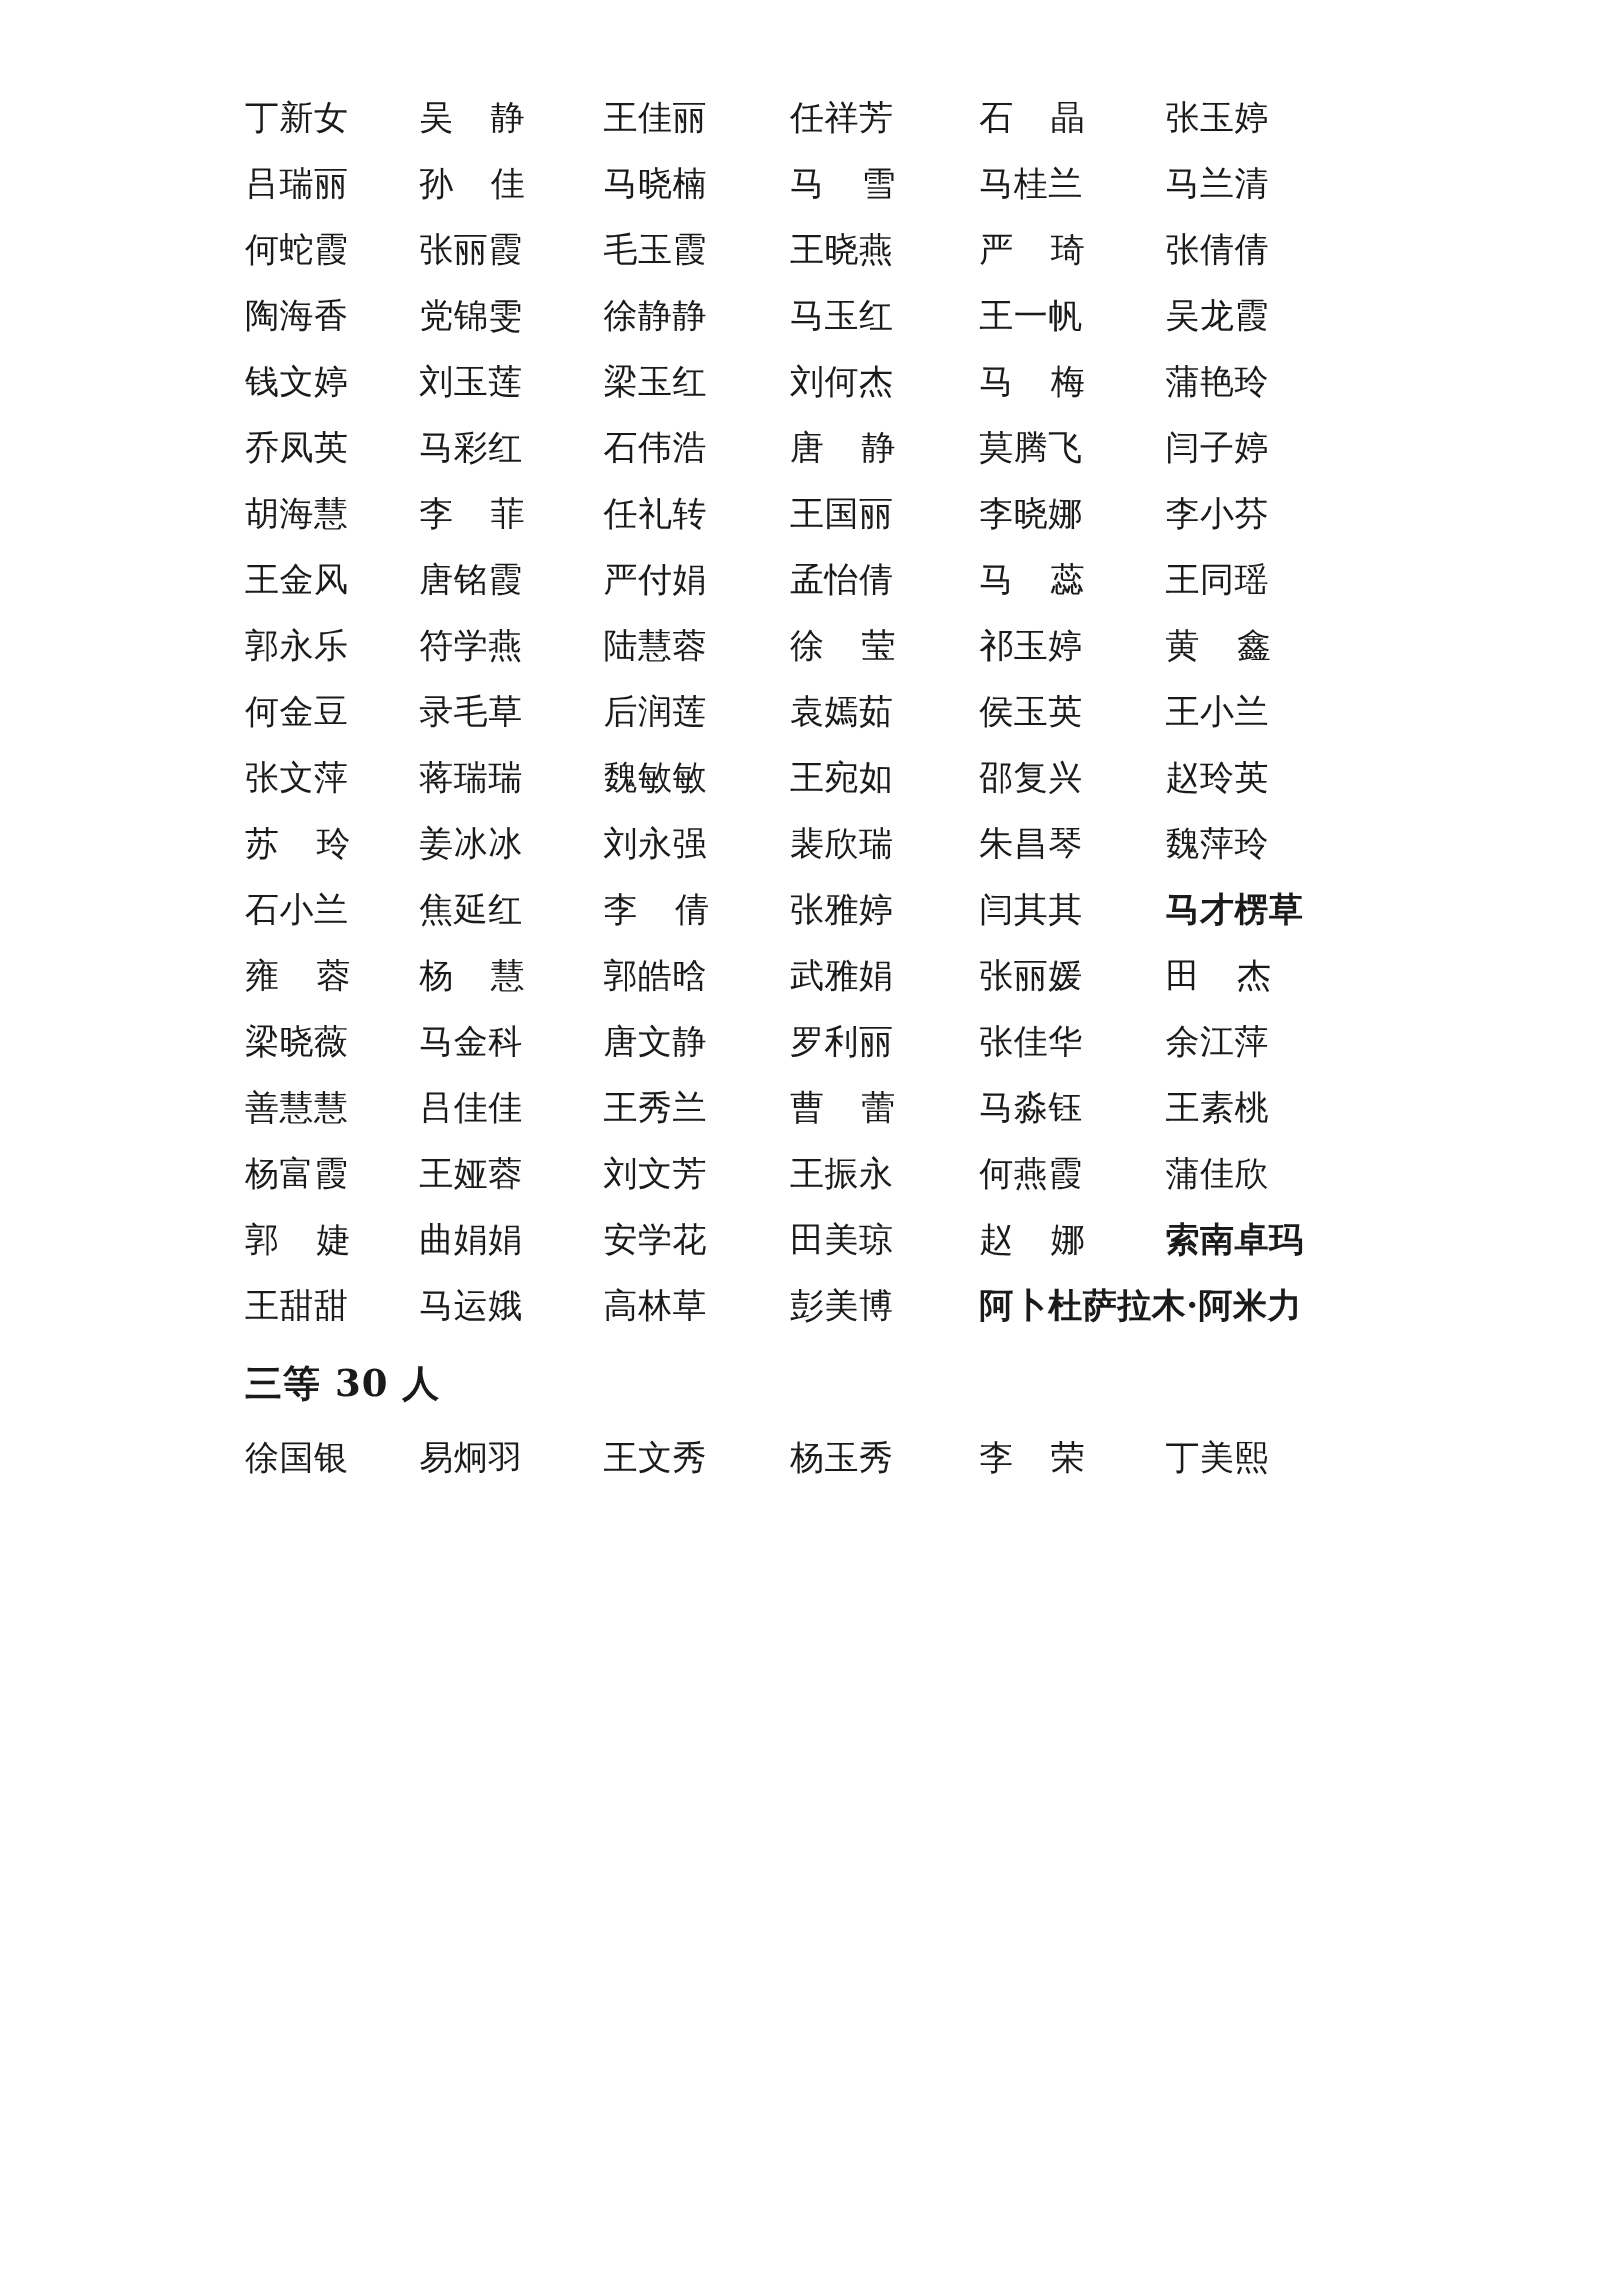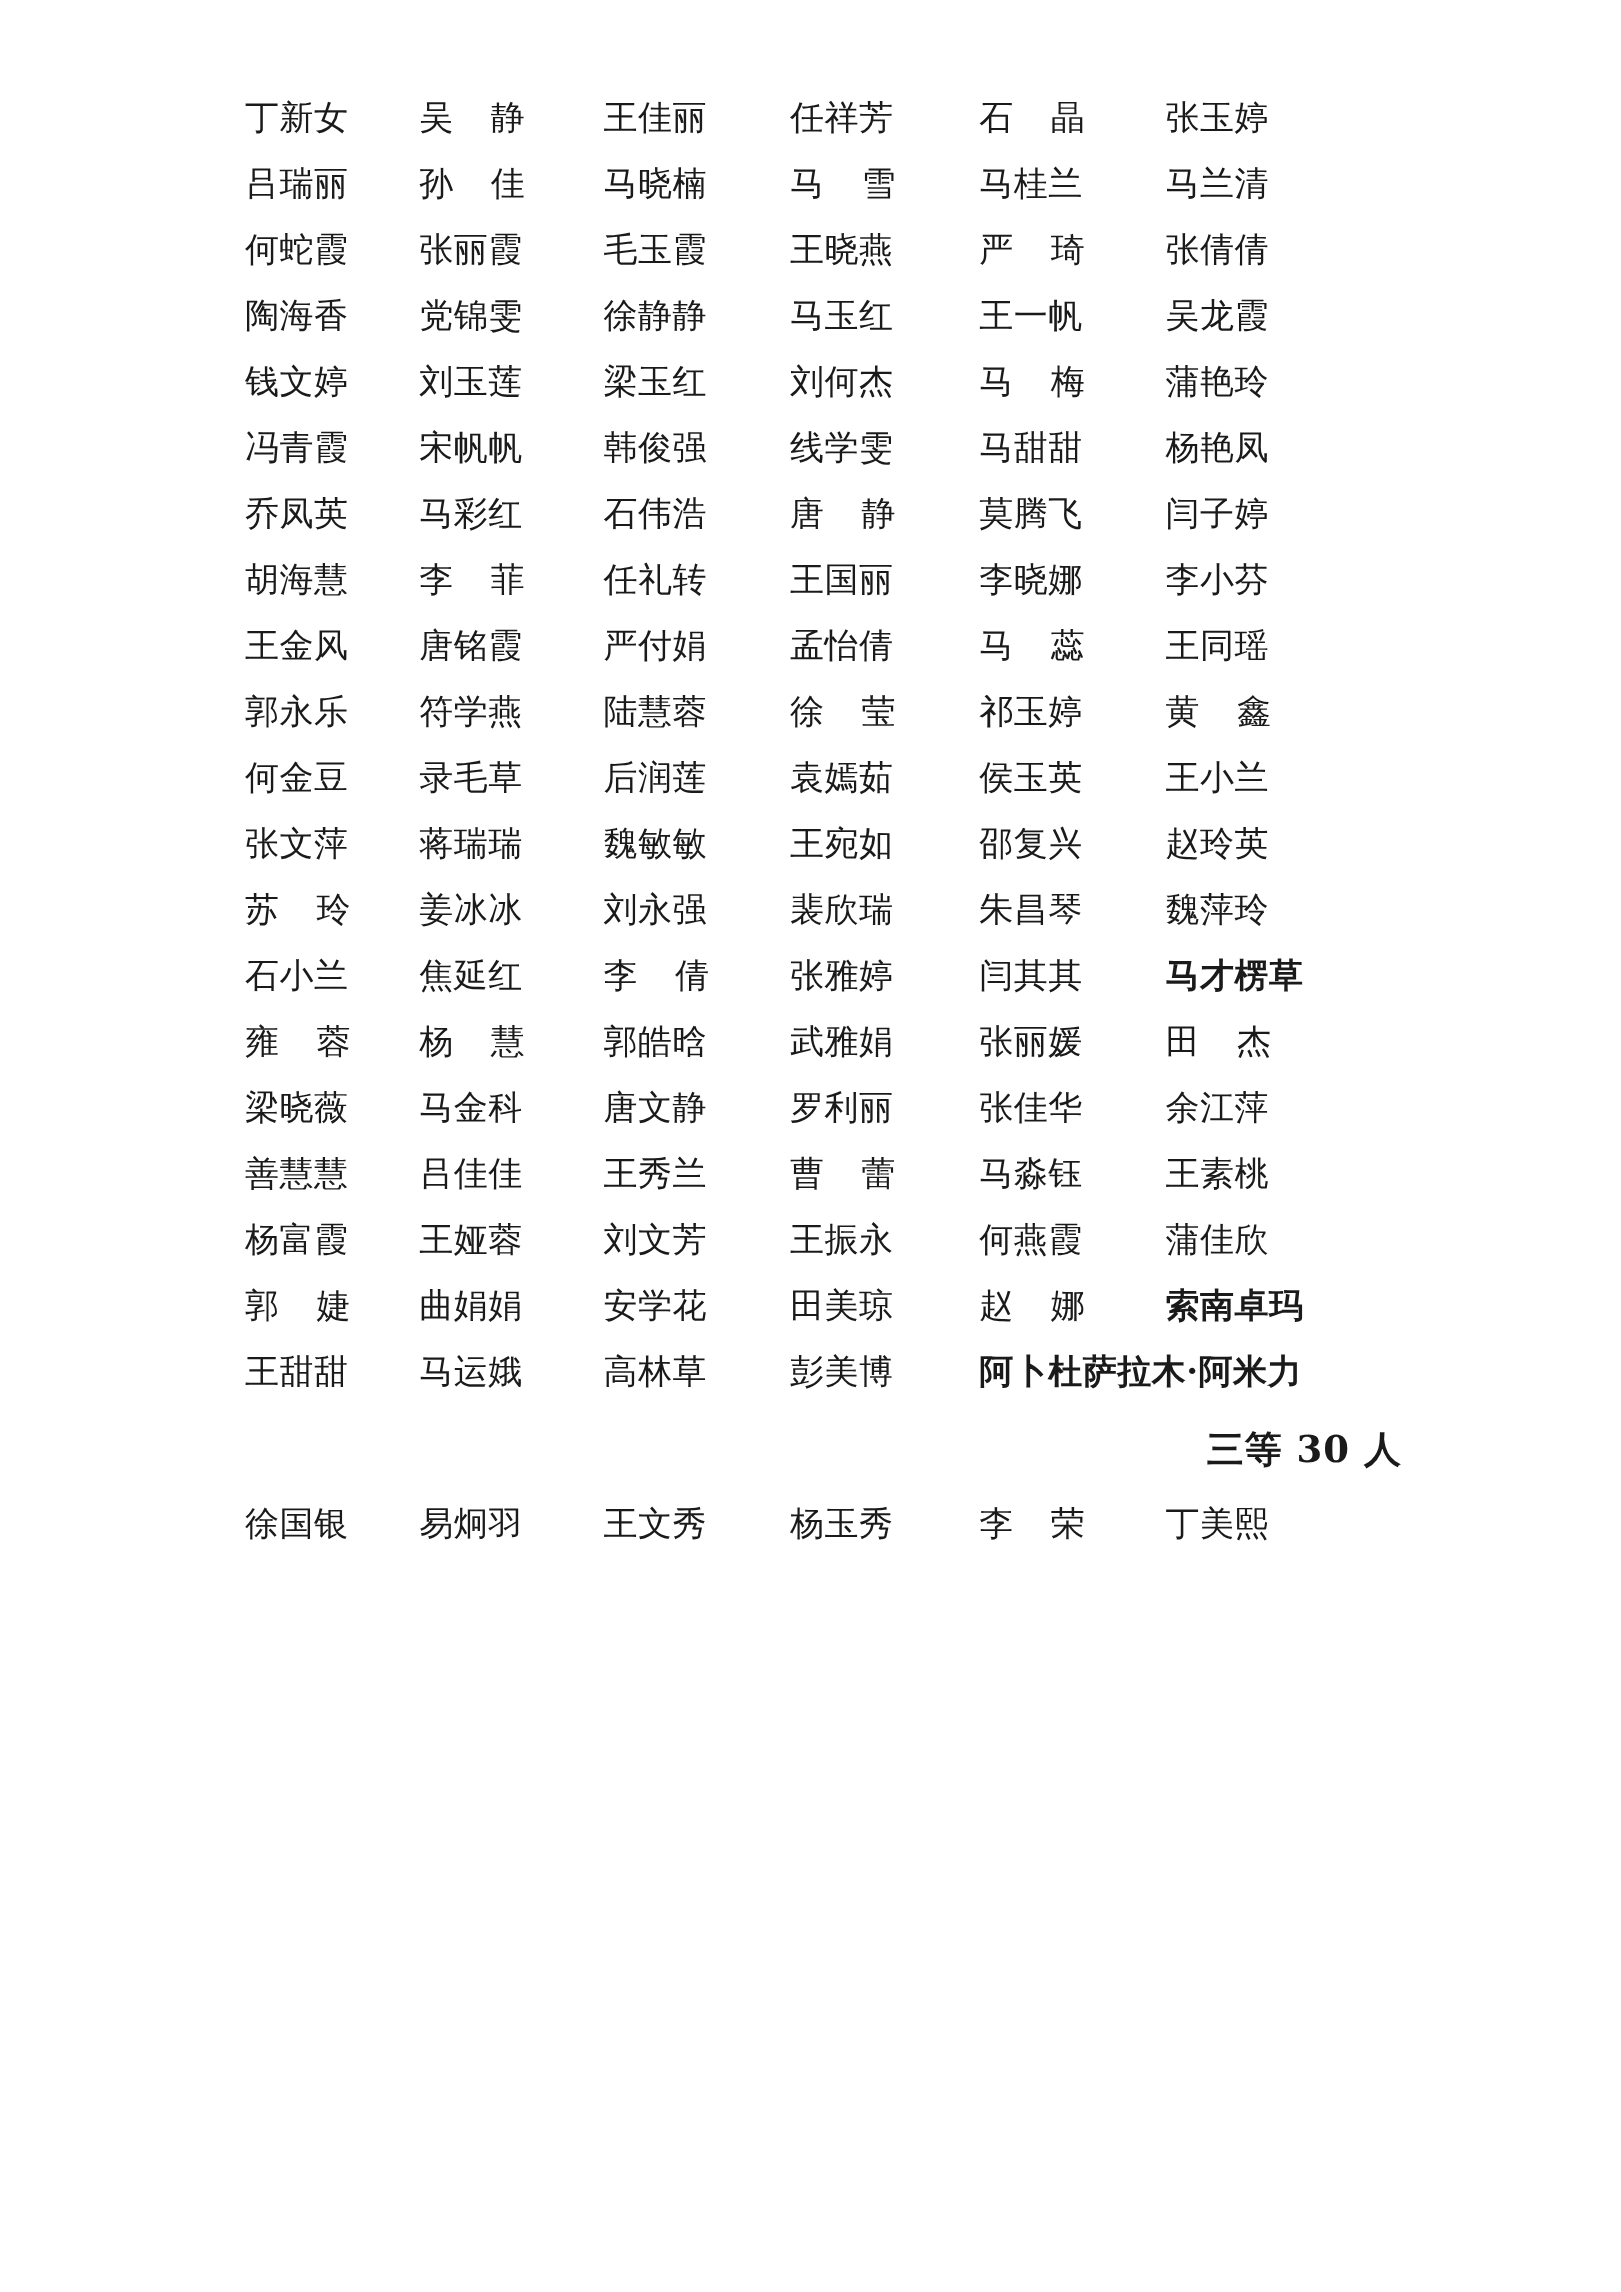--- a/index.html
+++ b/index.html
@@ -54,21 +54,21 @@
   .n3 {
     display: inline-block;
     width: 106px;
   }
   .wide {
     display: inline-block;
     white-space: nowrap;
     font-weight: bold;
   }
   .section-heading {
-    text-align: right;
+    text-align: left;
     font-size: 37px;
     font-weight: bold;
     line-height: 78px;
     margin: 5.9px 0 2px 0;
     width: 1157px;
     letter-spacing: 1px;
   }
 </style>
 </head>
 <body>
@@ -119,28 +119,20 @@
         </tr>
         <tr>
           <td><span class="n3">钱文婷</span></td>
           <td><span class="n3">刘玉莲</span></td>
           <td><span class="n3">梁玉红</span></td>
           <td><span class="n3">刘何杰</span></td>
           <td><span class="n2">马梅</span></td>
           <td><span class="n3">蒲艳玲</span></td>
         </tr>
         <tr>
-          <td><span class="n3">冯青霞</span></td>
-          <td><span class="n3">宋帆帆</span></td>
-          <td><span class="n3">韩俊强</span></td>
-          <td><span class="n3">线学雯</span></td>
-          <td><span class="n3">马甜甜</span></td>
-          <td><span class="n3">杨艳凤</span></td>
-        </tr>
-        <tr>
           <td><span class="n3">乔凤英</span></td>
           <td><span class="n3">马彩红</span></td>
           <td><span class="n3">石伟浩</span></td>
           <td><span class="n2">唐静</span></td>
           <td><span class="n3">莫腾飞</span></td>
           <td><span class="n3">闫子婷</span></td>
         </tr>
         <tr>
           <td><span class="n3">胡海慧</span></td>
           <td><span class="n2">李菲</span></td>

